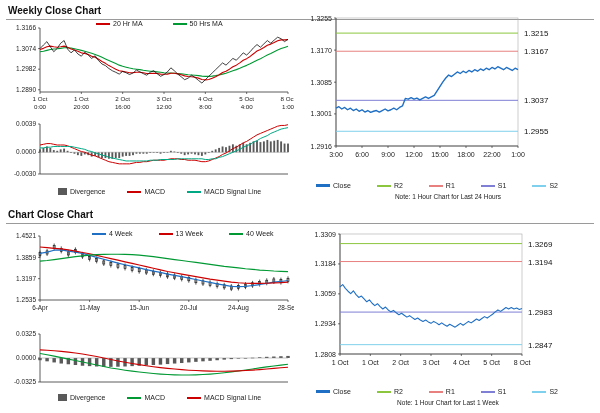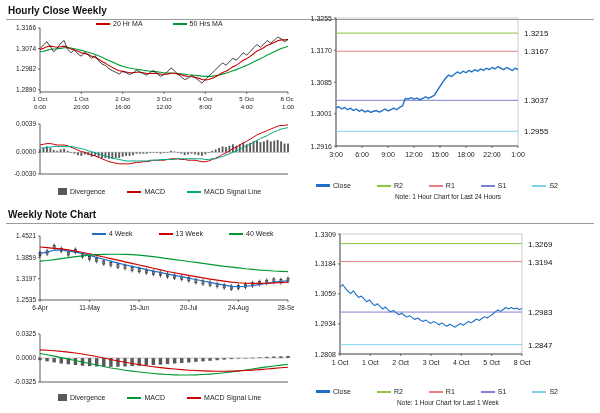--- a/index.html
+++ b/index.html
@@ -42,21 +42,21 @@
     font-size: 6.5px;
     color: #222222;
     text-align: center;
   }
 </style>
 </head>
 <body>
 
 <div id="root">
 
-  <div class="panel-title" style="position:absolute;left:8px;top:5px;">Hourly Close Weekly</div>
+  <div class="panel-title" style="position:absolute;left:8px;top:5px;">Weekly Close Chart</div>
   <div class="hr-line" style="top:19px;"></div>
 
   <div class="section" style="left:6px;top:22px;width:288px;height:92px;">
     <svg id="svg-hourly-price" width="288" height="92">
         <line x1="34" y1="70" x2="282" y2="70" stroke="#333" stroke-width="0.8"></line>
         <line x1="34" y1="6" x2="34" y2="70" stroke="#333" stroke-width="0.8"></line>
         <line x1="32" y1="6" x2="34" y2="6" stroke="#333" stroke-width="0.7"></line>
         <text x="30" y="8.2" font-size="6.5" text-anchor="end" fill="#222" font-family="&quot;Liberation Sans&quot;, sans-serif">1.3166</text>
         <line x1="32" y1="26.587412587412835" x2="34" y2="26.587412587412835" stroke="#333" stroke-width="0.7"></line>
         <text x="30" y="28.787412587412835" font-size="6.5" text-anchor="end" fill="#222" font-family="&quot;Liberation Sans&quot;, sans-serif">1.3074</text>
@@ -270,21 +270,21 @@
       <span>S1</span>
     </span>
     <span style="display:inline-block;width:18px"></span>
     <span class="item">
       <span class="swatch" style="background:#7fd0ec"></span>
       <span>S2</span>
     </span>
   </div>
   <div class="note" style="left:300px;top:193px;width:296px;">Note: 1 Hour Chart for Last 24 Hours</div>
 
-  <div class="panel-title" style="position:absolute;left:8px;top:209px;">Weekly Note Chart</div>
+  <div class="panel-title" style="position:absolute;left:8px;top:209px;">Chart Close Chart</div>
   <div class="hr-line" style="top:223px;"></div>
 
   <div class="section" style="left:6px;top:228px;width:288px;height:96px;">
     <svg id="svg-weekly-price" width="288" height="96">
         <line x1="34" y1="72" x2="282" y2="72" stroke="#333" stroke-width="0.8"></line>
         <line x1="34" y1="8" x2="34" y2="72" stroke="#333" stroke-width="0.8"></line>
         <line x1="32" y1="8" x2="34" y2="8" stroke="#333" stroke-width="0.7"></line>
         <text x="30" y="10.2" font-size="6.5" text-anchor="end" fill="#222" font-family="&quot;Liberation Sans&quot;, sans-serif">1.4521</text>
         <line x1="32" y1="29.333333333333357" x2="34" y2="29.333333333333357" stroke="#333" stroke-width="0.7"></line>
         <text x="30" y="31.533333333333356" font-size="6.5" text-anchor="end" fill="#222" font-family="&quot;Liberation Sans&quot;, sans-serif">1.3859</text>

